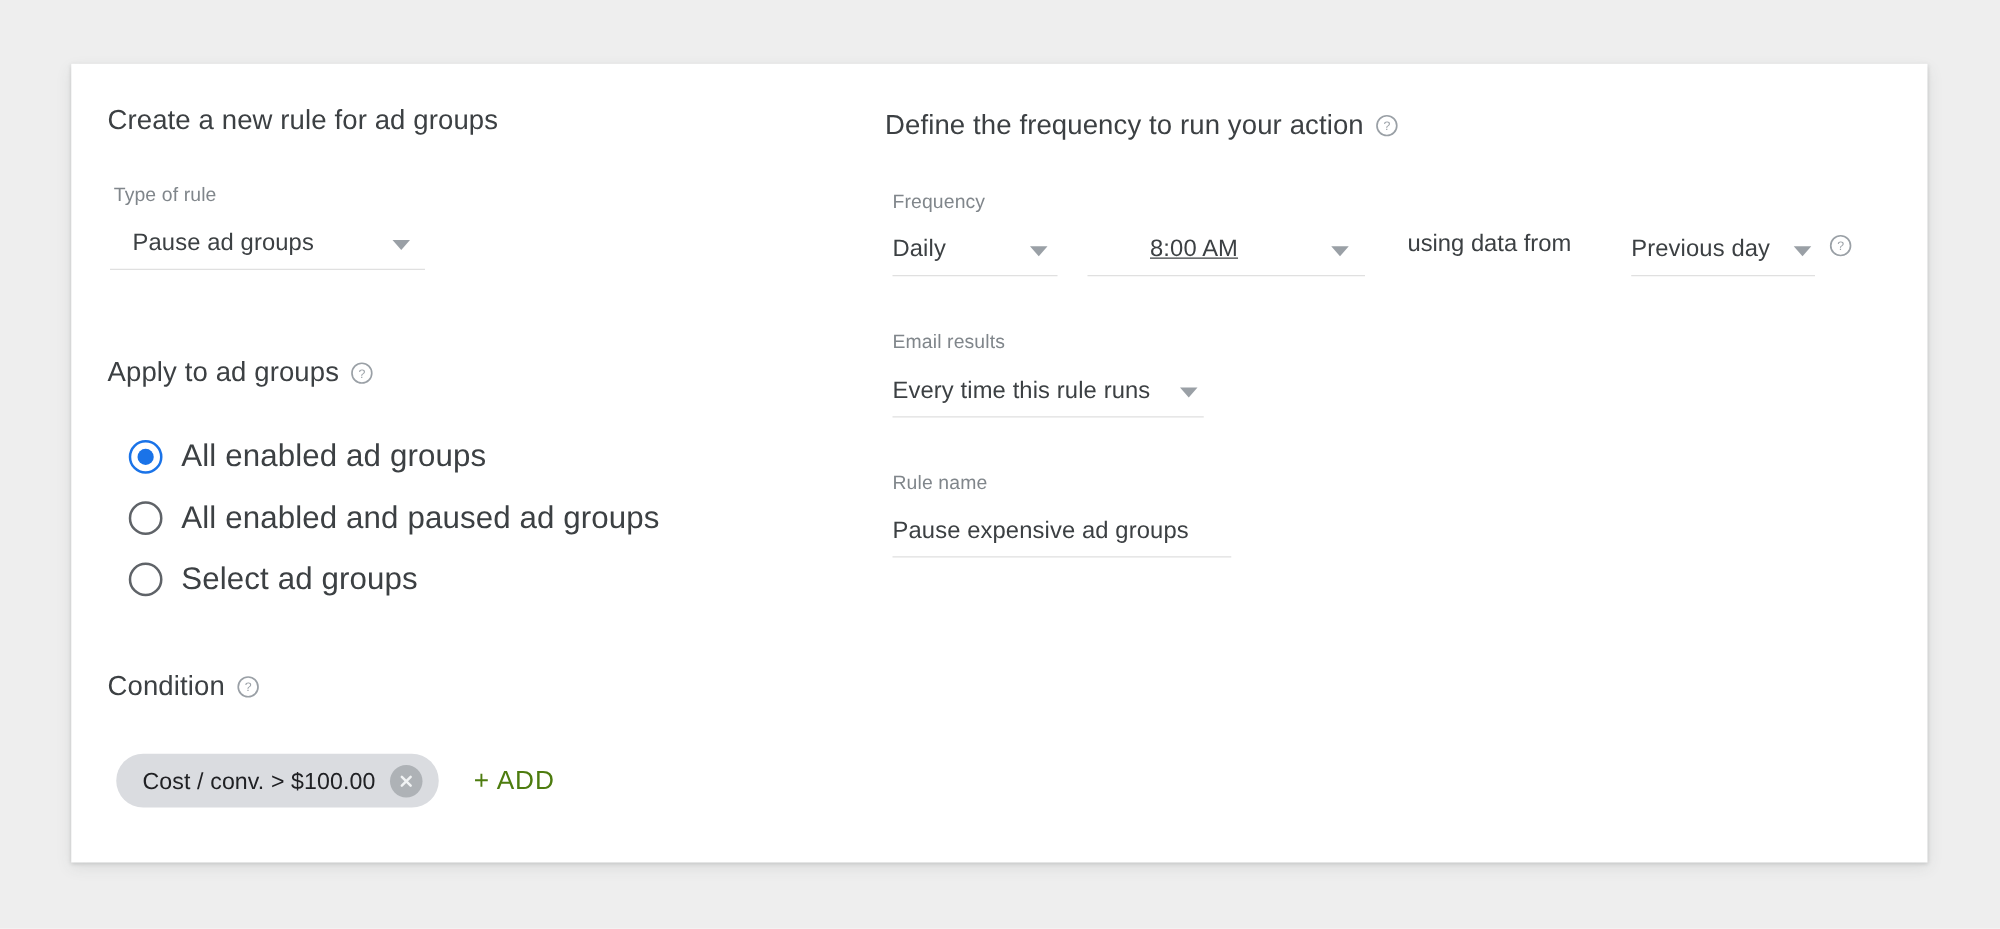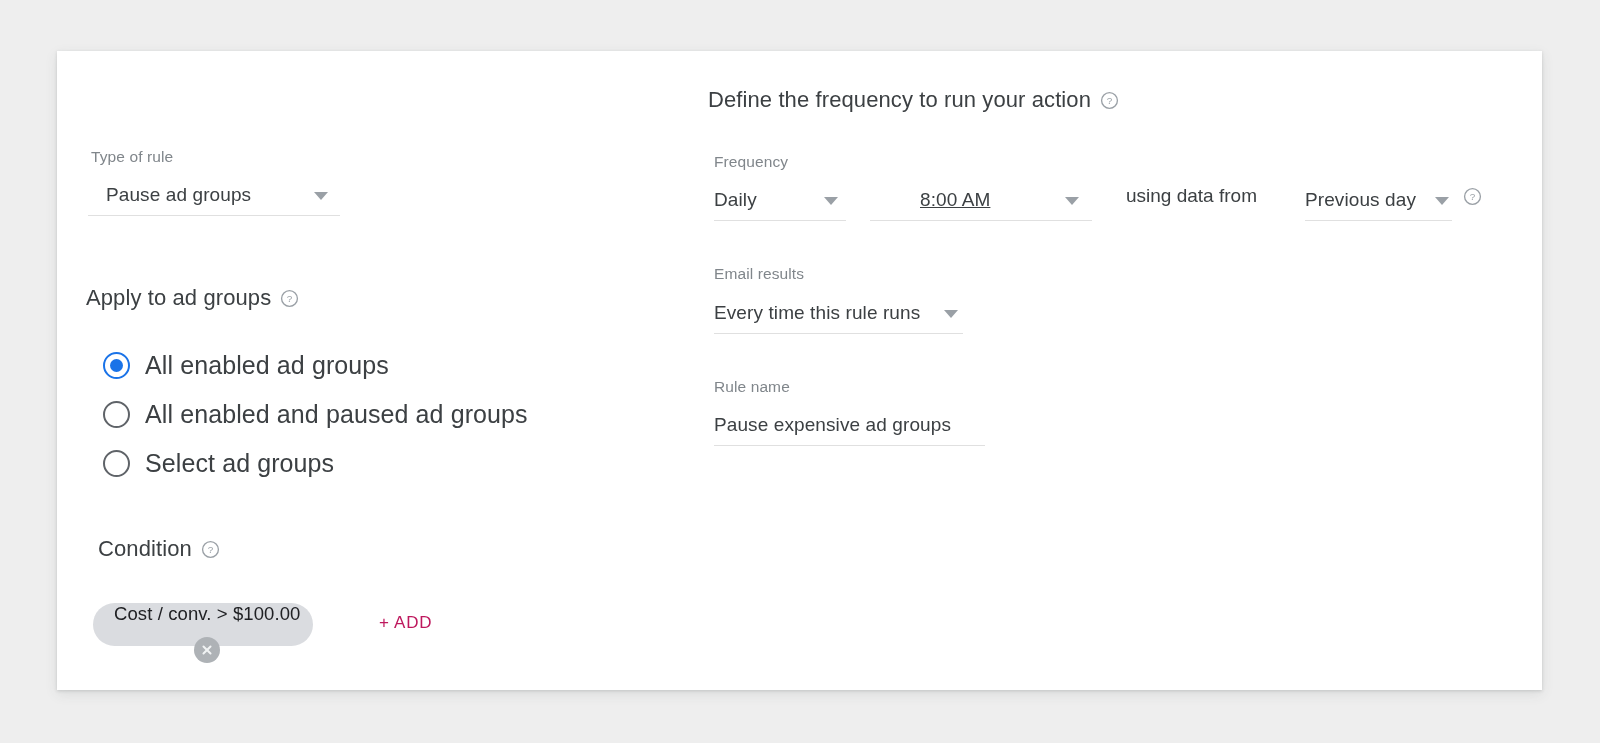--- a/index.html
+++ b/index.html
@@ -135,21 +135,20 @@
     position: absolute;
     left: 93px;
     top: 603px;
     height: 43px;
     background: #dadce0;
     border-radius: 22px;
     display: flex;
     align-items: center;
     padding: 0 13px 0 21px;
     gap: 12px;
-    flex-direction: column;
   }
   .chip-label {
     font-size: 18.5px;
     color: #202124;
     letter-spacing: 0.1px;
     white-space: nowrap;
   }
   .chip-remove {
     width: 26px;
     height: 26px;
@@ -171,33 +170,36 @@
     border-radius: 1px;
     margin: -1px 0 0 -6px;
   }
   .chip-remove::before { transform: rotate(45deg); }
   .chip-remove::after  { transform: rotate(-45deg); }
 
   .add-link {
     position: absolute;
     left: 379px;
     top: 613px;
-    font-size: 17px;
-    color: #be185d;
+    font-size: 21px;
+    color: #4d7c0f;
     letter-spacing: 0.7px;
     cursor: pointer;
     white-space: nowrap;
   }
 </style>
 </head>
 <body>
 
 <div class="page">
   <div class="card">
 
+    <div class="section-title" style="position:absolute; left:29px; top:32px;">
+      <span>Create a new rule for ad groups</span>
+    </div>
 
     <div class="field-label" style="position:absolute; left:34px; top:97px;">Type of rule</div>
     <div class="select-field" style="left:31px; top:121px; width:252px; height:44px;">
       <span class="field-value" style="margin-left:18px;">Pause ad groups</span>
       <span class="caret" style="right:12px;"></span>
     </div>
 
     <div class="section-title" style="position:absolute; left:29px; top:234px;">
       <span>Apply to ad groups</span>
       <span class="help-icon">
@@ -216,21 +218,21 @@
     <div class="radio-row" style="left:46px; top:349px;">
       <span class="radio"></span>
       <span class="radio-label">All enabled and paused ad groups</span>
     </div>
 
     <div class="radio-row" style="left:46px; top:398px;">
       <span class="radio"></span>
       <span class="radio-label">Select ad groups</span>
     </div>
 
-    <div class="section-title" style="position:absolute; left:29px; top:485px;margin-left:12px;">
+    <div class="section-title" style="position:absolute; left:29px; top:485px;">
       <span>Condition</span>
       <span class="help-icon">
         <svg viewBox="0 0 24 24" width="19" height="19">
           <circle cx="12" cy="12" r="10" fill="none" stroke="#9aa0a6" stroke-width="1.7"></circle>
           <text x="12" y="16.6" text-anchor="middle" font-family="Liberation Sans, sans-serif" font-size="12.5" fill="#9aa0a6">?</text>
         </svg>
       </span>
     </div>
 
     <div class="chip" style="left:36px; top:552px;">

